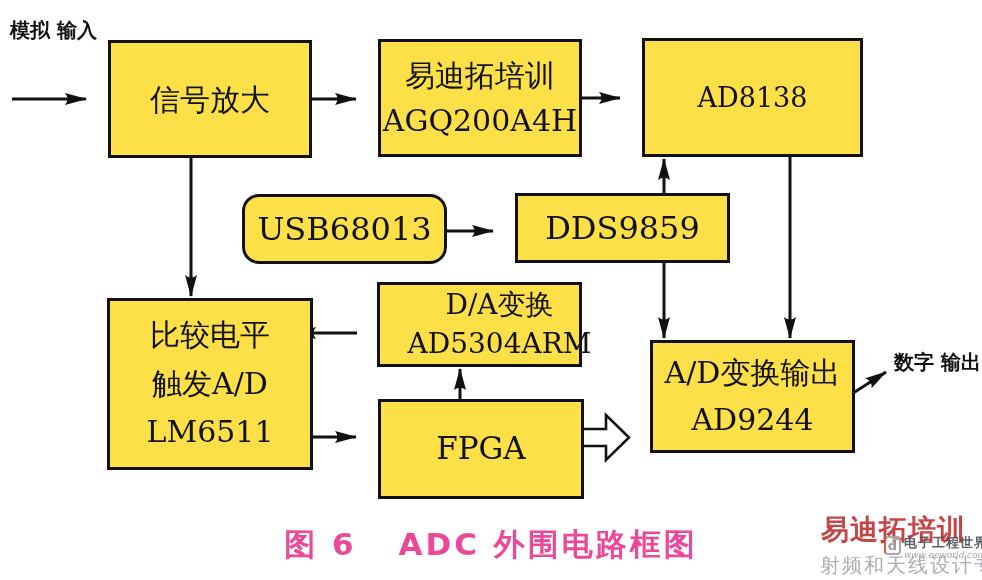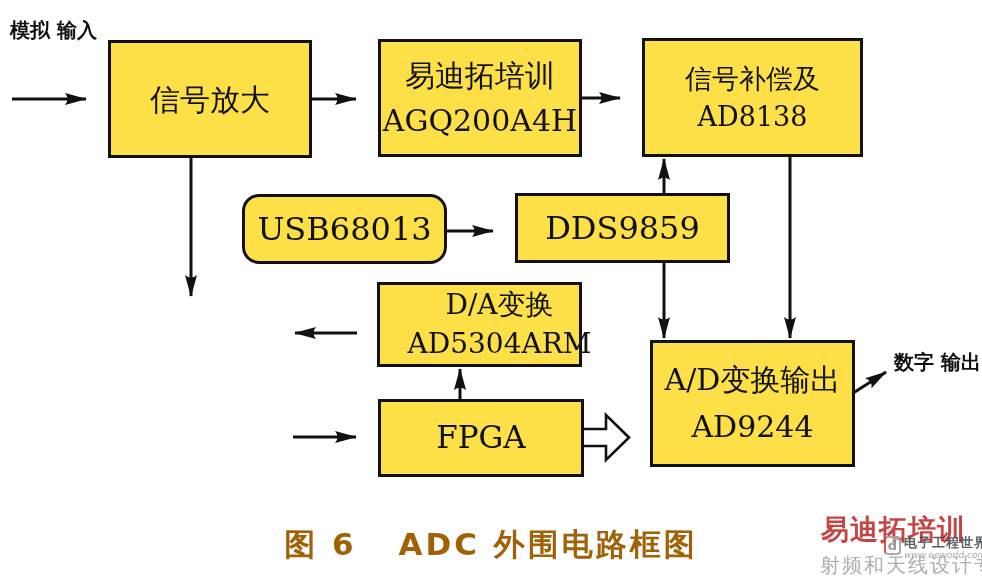--- a/index.html
+++ b/index.html
@@ -39,22 +39,22 @@
   }
   .node span { display: block; white-space: nowrap; }
 
   .n-amp     { left: 88px;  top: 40px;  width: 204px; height: 118px; font-size: 30px; line-height: 1.5; }
   .n-speed   { left: 358px; top: 39px;  width: 204px; height: 118px; font-size: 30px; line-height: 1.5; }
   .n-comp    { left: 622px; top: 38px;  width: 221px; height: 119px; font-size: 27px; line-height: 1.38; }
   .n-usb     { left: 222px; top: 194px; width: 205px; height: 70px;  font-size: 32px; border-radius: 17px; }
   .n-dds     { left: 495px; top: 193px; width: 215px; height: 70px;  font-size: 32px; }
   .n-trigger { left: 87px;  top: 298px; width: 206px; height: 172px; font-size: 30px; line-height: 1.62; }
   .n-da      { left: 357px; top: 282px; width: 205px; height: 85px;  font-size: 28px; line-height: 1.38; padding-left: 40px; }
-  .n-fpga    { left: 358px; top: 399px; width: 206px; height: 78px;  font-size: 31px; line-height: 1.22; }
-  .n-adc     { left: 630px; top: 340px; width: 205px; height: 127px; font-size: 30px; line-height: 1.55; }
+  .n-fpga    { left: 358px; top: 399px; width: 206px; height: 100px;  font-size: 31px; line-height: 1.22; }
+  .n-adc     { left: 630px; top: 340px; width: 205px; height: 113px; font-size: 30px; line-height: 1.55; }
 
   .side-label {
     position: absolute;
     z-index: 2;
     font-size: 20px;
     line-height: 37px;
     font-weight: 600;
     text-align: center;
     white-space: nowrap;
   }
@@ -65,21 +65,21 @@
     position: absolute;
     z-index: 2;
     left: 0;
     top: 524px;
     width: 982px;
     text-align: center;
     font-family: "DejaVu Sans", "Liberation Sans", sans-serif;
     font-weight: bold;
     font-size: 31px;
     letter-spacing: 3px;
-    color: #a16207;
+    color: #ec4899;
   }
   .caption .gap { display: inline-block; width: 42px; }
 
   
   .wm { position: absolute; z-index: 3; font-family: "DejaVu Sans", "Liberation Sans", sans-serif; }
   .wm-brand {
     left: 821px; top: 511px;
     font-size: 28px; font-weight: bold; letter-spacing: 1px;
     opacity: 0.82; white-space: nowrap;
   }
@@ -138,32 +138,36 @@
   <div class="node n-amp">
     <span>信号放大</span>
   </div>
 
   <div class="node n-speed">
     <span>易迪拓培训</span>
     <span>AGQ200A4H</span>
   </div>
 
   <div class="node n-comp">
-    <span>信号补偿及</span>
     <span>AD8138</span>
   </div>
 
   <div class="node n-usb">
     <span>USB68013</span>
   </div>
 
   <div class="node n-dds">
     <span>DDS9859</span>
   </div>
 
+  <div class="node n-trigger">
+    <span>比较电平</span>
+    <span>触发A/D</span>
+    <span>LM6511</span>
+  </div>
 
   <div class="node n-da">
     <span>D/A变换</span>
     <span>AD5304ARM</span>
   </div>
 
   <div class="node n-fpga">
     <span>FPGA</span>
   </div>
 

